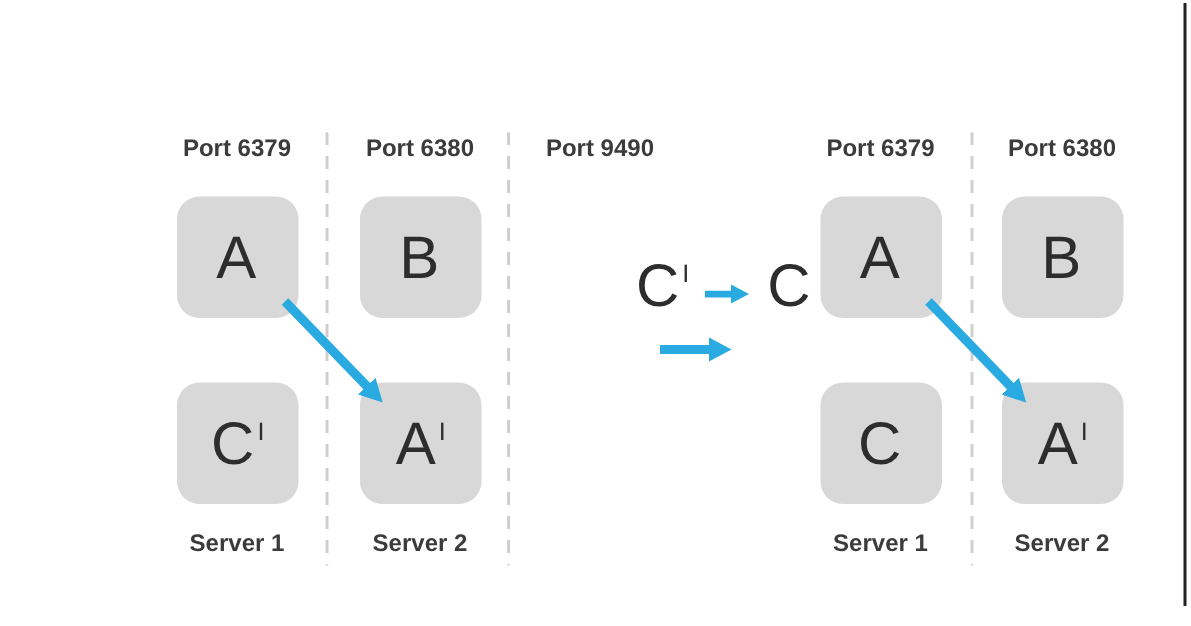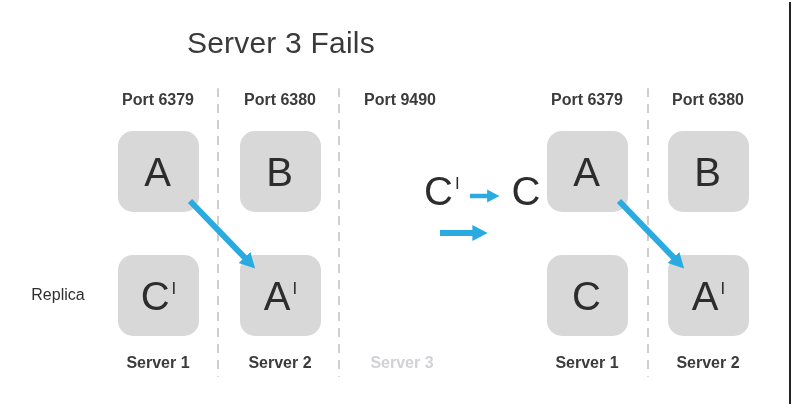--- a/index.html
+++ b/index.html
@@ -104,23 +104,21 @@
     width: 2px;
     height: 402px;
     background: var(--edge);
   }
 </style>
 </head>
 <body>
 
 <div class="canvas">
 
-  <div class="title" style="left:187px; top:26px;">Server 3 Fails</div>
 
-  <div class="rowlabel" style="top:286px;">Replica</div>
 
   <div class="collabel" style="left:98px; top:91px;">Port 6379</div>
   <div class="collabel" style="left:220px; top:91px;">Port 6380</div>
 
   <div class="divider" style="left:217px;"></div>
   <div class="divider" style="left:338px;"></div>
 
   <div class="node" style="left:118px; top:131px;">
     <span class="letter"><span>A</span><span class="prime"></span></span>
   </div>
@@ -145,21 +143,20 @@
       <defs>
         <marker id="ah-s" viewBox="0 0 10 10" refX="2" refY="5" markerWidth="3.2" markerHeight="3.2" orient="auto">
           <path class="arrowhead-fill" d="M0,0.5 L8.5,5 L0,9.5 Z"></path>
         </marker>
       </defs>
       <line x1="2" y1="9" x2="22" y2="9" marker-end="url(#ah-s)"></line>
     </svg>
     <span class="ann-letter">C</span>
   </div>
 
-  <div class="collabel muted" style="left:342px; top:354px;">Server 3</div>
 
   <div class="collabel" style="left:527px; top:91px;">Port 6379</div>
   <div class="collabel" style="left:648px; top:91px;">Port 6380</div>
 
   <div class="divider" style="left:647px;"></div>
 
   <div class="node" style="left:547px; top:131px;">
     <span class="letter"><span>A</span><span class="prime"></span></span>
   </div>
   <div class="node" style="left:668px; top:131px;">

